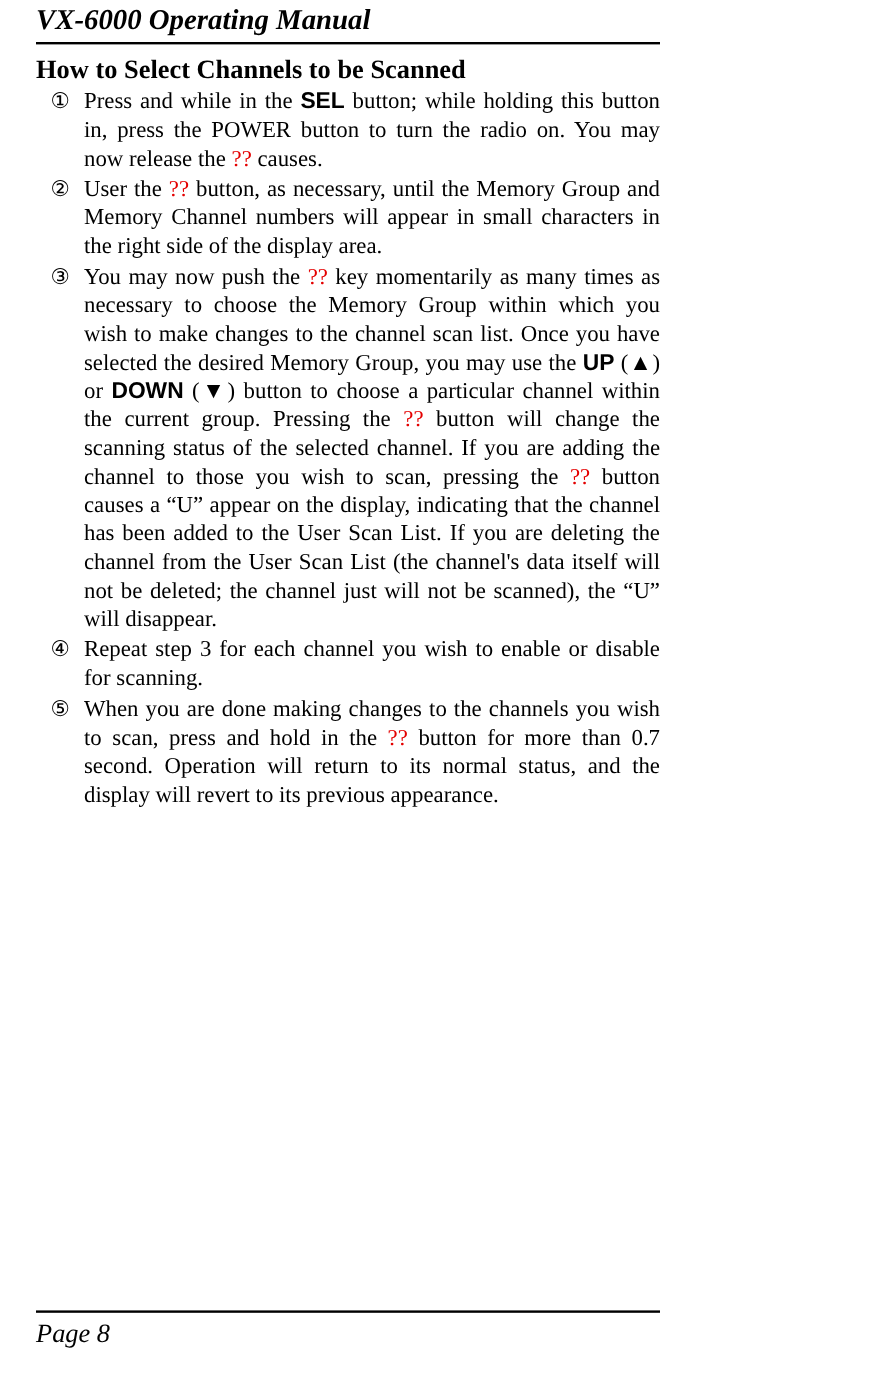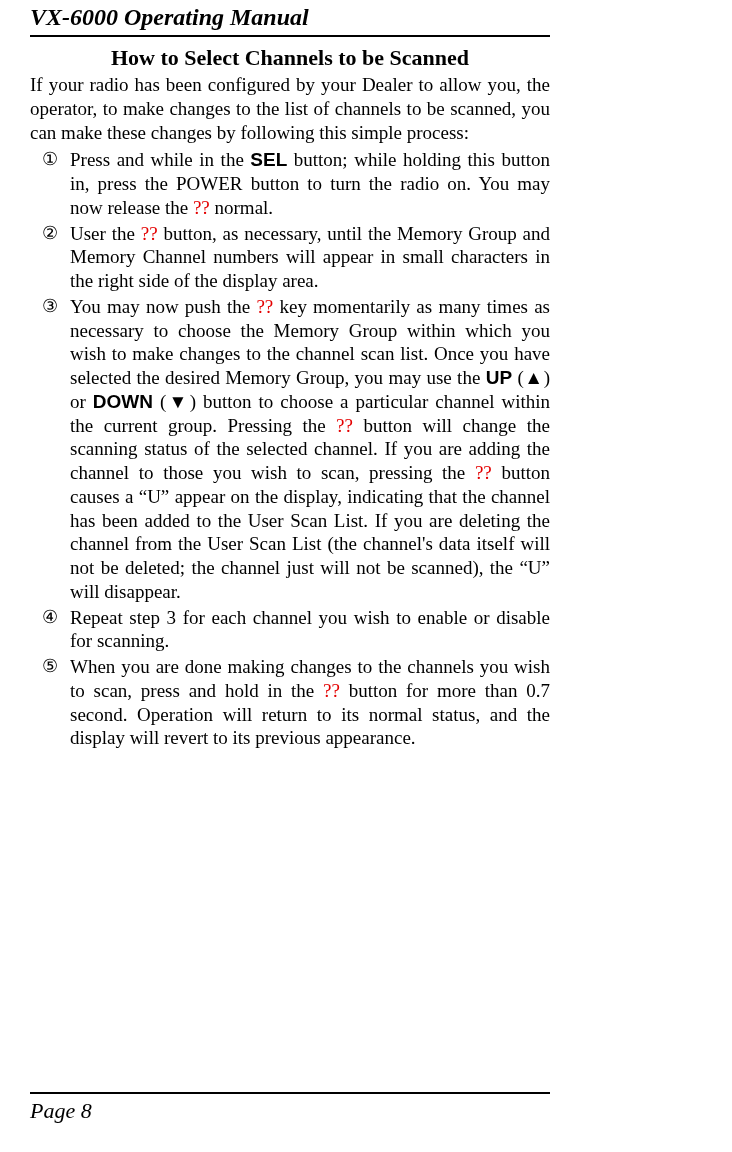--- a/index.html
+++ b/index.html
@@ -22,21 +22,20 @@
     font-size: 24px;
     padding-top: 4px;
     padding-bottom: 4px;
     border-bottom: 2px solid #000;
   }
   .sec-title {
     font-weight: bold;
     font-size: 22px;
     margin-top: 8px;
     margin-bottom: 2px;
-    text-align: center;
   }
   .body-text {
     font-size: 19px;
     line-height: 1.25;
     text-align: justify;
   }
   .intro { margin-bottom: 4px; }
   .list { }
   .list-item {
     display: flex;
@@ -73,25 +72,24 @@
     font-style: italic;
     font-size: 22px;
   }
 </style>
 </head>
 <body>
 
 <div class="page">
   <div class="doc-title">VX-6000 Operating Manual</div>
   <div class="sec-title">How to Select Channels to be Scanned</div>
-  <div class="body-text intro">If your radio has been configured by your Dealer to allow you, the operator, to make changes to the list of channels to be scanned, you can make these changes by following this simple process:</div>
   <div class="list" id="list">
       <div class="list-item">
         <div class="list-marker">①</div>
-        <div class="list-content"><span>Press and while in the </span><span class="bold-sans">SEL</span><span> button; while holding this button in, press the POWER button to turn the radio on. You may now release the </span><span class="red">??</span><span> normal.</span></div>
+        <div class="list-content"><span>Press and while in the </span><span class="bold-sans">SEL</span><span> button; while holding this button in, press the POWER button to turn the radio on. You may now release the </span><span class="red">??</span><span> causes.</span></div>
       </div>
       <div class="list-item">
         <div class="list-marker">②</div>
         <div class="list-content"><span>User the </span><span class="red">??</span><span> button, as necessary, until the Memory Group and Memory Channel numbers will appear in small characters in the right side of the display area.</span></div>
       </div>
       <div class="list-item">
         <div class="list-marker">③</div>
         <div class="list-content"><span>You may now push the </span><span class="red">??</span><span> key momentarily as many times as necessary to choose the Memory Group within which you wish to make changes to the channel scan list. Once you have selected the desired Memory Group, you may use the </span><span class="bold-sans">UP</span><span> (▲) or </span><span class="bold-sans">DOWN</span><span> (▼) button to choose a particular channel within the current group. Pressing the </span><span class="red">??</span><span> button will change the scanning status of the selected channel. If you are adding the channel to those you wish to scan, pressing the </span><span class="red">??</span><span> button causes a “U” appear on the display, indicating that the channel has been added to the User Scan List. If you are deleting the channel from the User Scan List (the channel's data itself will not be deleted; the channel just will not be scanned), the “U” will disappear.</span></div>
       </div>
       <div class="list-item">

